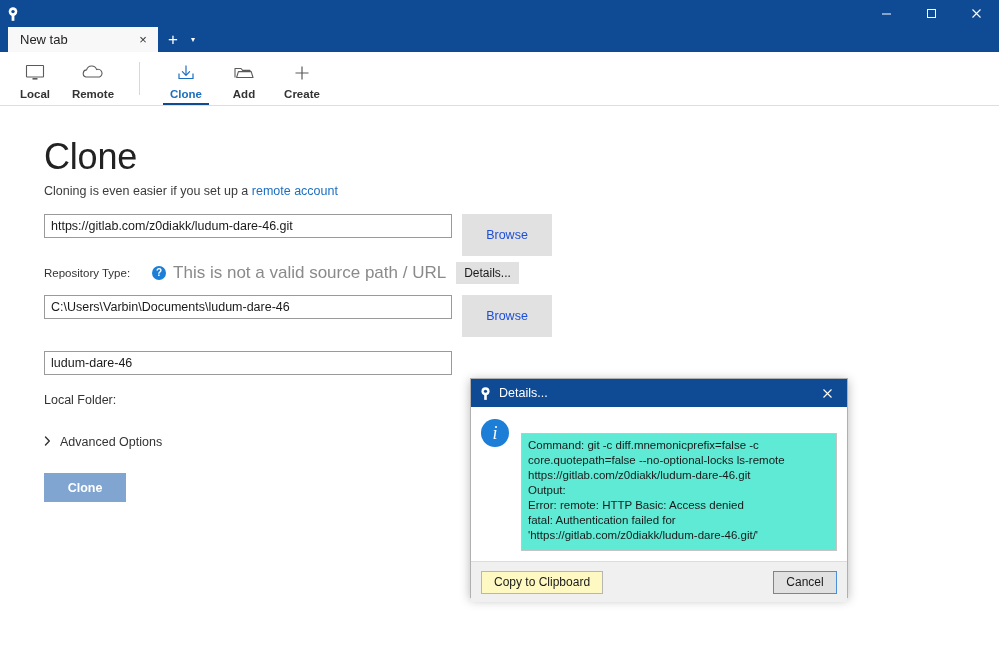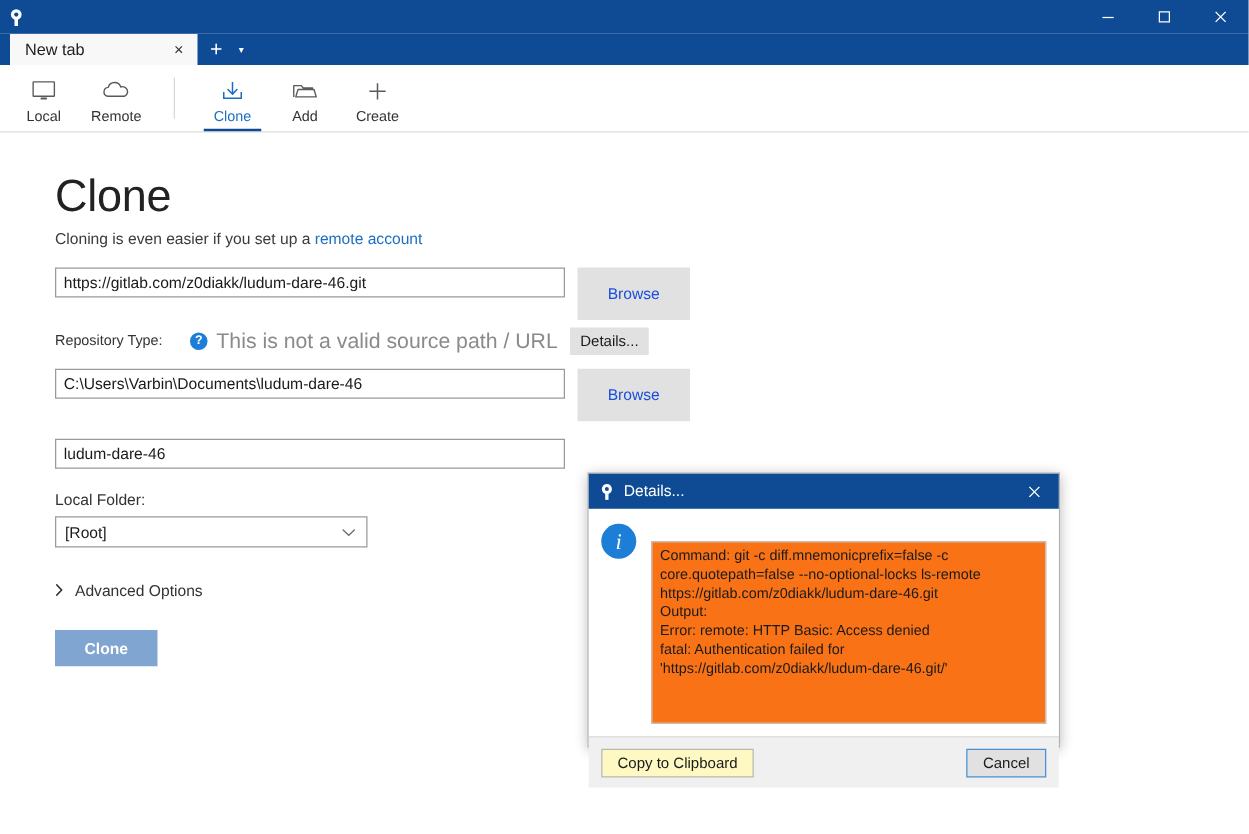--- a/index.html
+++ b/index.html
@@ -100,20 +100,21 @@
   }
 
   
   .toolbar {
     height: 53px;
     background: #ffffff;
     border-bottom: 1px solid #dedede;
     display: flex;
     align-items: stretch;
     padding-left: 6px;
+    font-weight: bold;
   }
   .tb-item {
     width: 58px;
     display: flex;
     flex-direction: column;
     align-items: center;
     justify-content: center;
     position: relative;
     padding-top: 4px;
   }
@@ -329,31 +330,31 @@
     font-family: "Liberation Serif", serif;
     font-style: italic;
     display: flex; align-items: center; justify-content: center;
     flex: 0 0 auto;
     margin-right: 12px;
     line-height: 1;
   }
   .dlg-textarea {
     flex: 1 1 auto;
     border: 1px solid #c4c4c4;
-    background: #f97316;
+    background: #5eead4;
     font-size: 11.5px;
     color: #1a1a1a;
     line-height: 15px;
     padding: 4px 6px;
     box-sizing: border-box;
     overflow: hidden;
     white-space: pre-wrap;
     word-break: break-word;
     margin-top: 14px;
-    height: 146px;
+    height: 118px;
     font-family: "Liberation Sans", sans-serif;
     resize: none;
   }
   .dlg-footer {
     height: 40px;
     background: #f0f0f0;
     border-top: 1px solid #dcdcdc;
     display: flex;
     align-items: center;
     justify-content: space-between;
@@ -488,28 +489,20 @@
     <button class="btn-gray browse-btn">Browse</button>
   </div>
 
   <div class="spacer-14"></div>
 
   <div class="row">
     <input class="textinput" type="text" value="ludum-dare-46" style="">
   </div>
 
   <div class="field-label">Local Folder:</div>
-  <div class="select-box">
-    <span>[Root]</span>
-    <span>
-      <svg width="12" height="8" viewBox="0 0 12 8">
-          <path d="M1.5 2 L6 6.2 L10.5 2" fill="none" stroke="#6f6f6f" stroke-width="1.1" stroke-linecap="round"></path>
-        </svg>
-    </span>
-  </div>
 
   <div class="adv-row">
     <span class="adv-caret">
       <svg width="7" height="10" viewBox="0 0 7 10">
           <path d="M1.5 1 L5.3 5 L1.5 9" fill="none" stroke="#333333" stroke-width="1.4" stroke-linecap="round" stroke-linejoin="round"></path>
         </svg>
     </span>
     <span class="adv-label">Advanced Options</span>
   </div>
 

